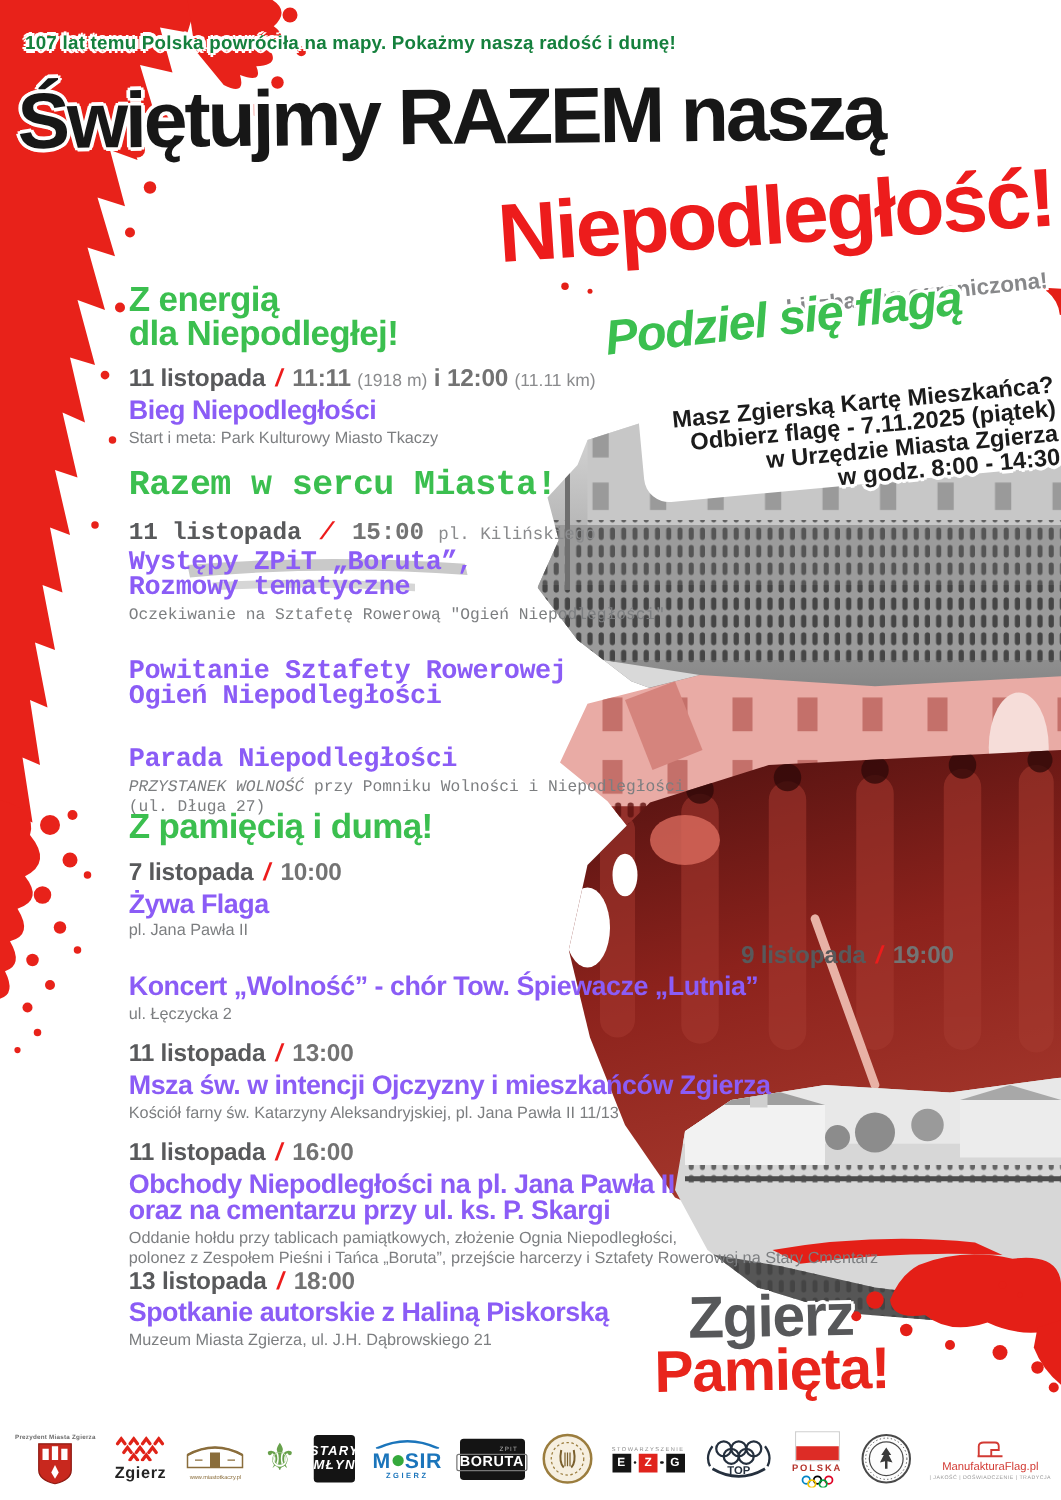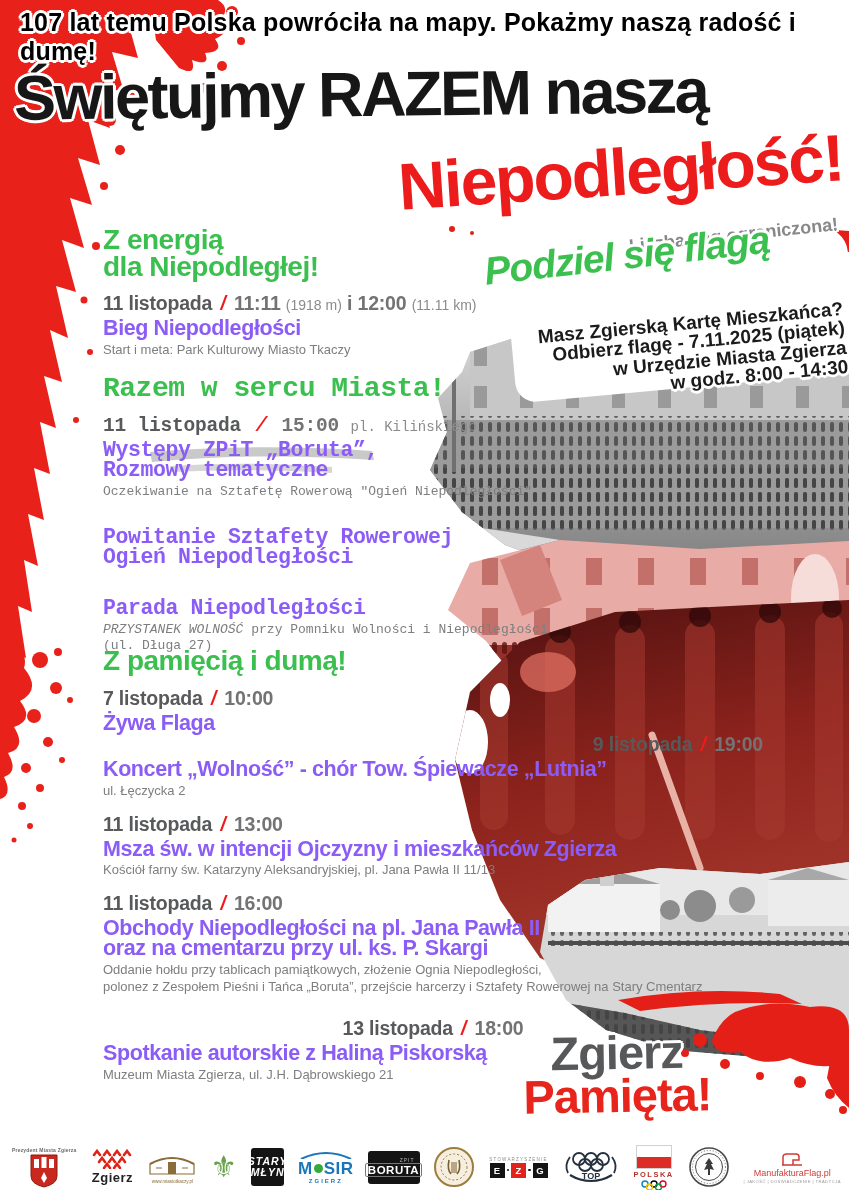--- a/index.html
+++ b/index.html
@@ -5,21 +5,21 @@
   html,body{margin:0;padding:0;background:#ffffff;}
   body{width:849px;height:1200px;overflow:hidden;position:relative;
        font-family:"Liberation Sans",sans-serif;-webkit-font-smoothing:antialiased;}
   .poster{position:absolute;inset:0;width:849px;height:1200px;background:#fff;}
   .art{position:absolute;left:0;top:0;z-index:0;pointer-events:none;}
   .txt{position:absolute;z-index:2;}
 
   .outline{text-shadow:-2px -2px 0 #fff,2px -2px 0 #fff,-2px 2px 0 #fff,2px 2px 0 #fff,
            -3px 0 0 #fff,3px 0 0 #fff,0 -3px 0 #fff,0 3px 0 #fff;}
 
-  .tagline{left:20px;top:8px;font-size:25px;font-weight:bold;color:#000000;letter-spacing:.2px;}
+  .tagline{left:20px;top:26px;font-size:15px;font-weight:bold;color:#15803d;letter-spacing:.2px;}
   .title1{left:14px;top:58px;font-size:63px;font-weight:bold;color:#171717;letter-spacing:-2.5px;
           transform:rotate(-.6deg);margin:0;}
   .title2{right:6px;top:134px;font-size:66px;font-weight:bold;color:#ed1c1c;letter-spacing:-2px;
           transform:rotate(-3.8deg);margin:0;}
 
   .promo-halo{position:absolute;z-index:1;background:#fff;border-radius:26px;}
   .halo-a{left:505px;top:243px;width:345px;height:78px;transform:rotate(-6deg);}
   .halo-b{left:512px;top:292px;width:338px;height:96px;transform:rotate(-5.3deg);border-radius:20px;}
   .promo-limited{left:628px;top:236px;font-size:18px;font-weight:bold;color:#87888a;
                  transform:rotate(-6deg);transform-origin:left top;}
@@ -34,21 +34,21 @@
   .dl .t{color:#737373;}
   .dl .slash{color:#ed1c1c;font-style:italic;padding:0 3px;}
   .dl .note{font-size:14px;color:#8a8b8d;font-weight:normal;letter-spacing:0;}
   .ev-title{font-size:21.5px;font-weight:bold;color:#8b5cf6;line-height:.97;letter-spacing:-.4px;margin-top:3px;}
   .ev-detail{font-size:13px;color:#7c7e80;line-height:1.25;margin-top:3px;letter-spacing:0;}
   .it{font-style:italic;}
 
   #sec1{left:103px;top:227px;}
   #sec2{left:103px;top:376px;font-family:Liberation Mono, monospace;}
   #sec3{left:103px;top:648px;}.mt12{margin-top:12px;}.mt15{margin-top:12px;}
-  .mt10{text-align:right;}.mt13{margin-top:13px;}.mt22{margin-top:22px;text-align:center;}
+  .mt10{text-align:right;}.mt13{margin-top:13px;}.mt22{}
   .mt26{margin-top:26px;}.mt30{margin-top:30px;}
 
   .zp{left:486px;top:1031px;width:262px;text-align:center;transform:rotate(-1deg);line-height:.92;}
   .zp .l1{font-size:47px;font-weight:bold;color:#57585a;letter-spacing:-1px;}
   .zp .l2{font-size:47px;font-weight:bold;color:#e8251c;letter-spacing:-1px;}
 
   .logos{position:absolute;z-index:3;left:12px;right:8px;top:1136px;height:62px;
          display:flex;align-items:center;justify-content:space-between;}
   .logo{display:flex;flex-direction:column;align-items:center;justify-content:center;gap:1px;}
   .cap{font-size:5px;font-weight:bold;color:#6b6b6b;letter-spacing:.2px;white-space:nowrap;}
@@ -301,20 +301,21 @@
 
   <div class="sec" id="sec3">
     <h2 class="sec-h">Z pamięcią i dumą!</h2>
 
     <div class="dl mt15">
       <span>7 listopada</span>
       <span class="slash">/</span>
       <span class="t">10:00</span>
     </div>
     <div class="ev-title">Żywa Flaga</div>
+    <div class="ev-detail">pl. Jana Pawła II</div>
 
     <div class="dl mt10">
       <span>9 listopada</span>
       <span class="slash">/</span>
       <span class="t">19:00</span>
     </div>
     <div class="ev-title">Koncert „Wolność” - chór Tow. Śpiewacze „Lutnia”</div>
     <div class="ev-detail">ul. Łęczycka 2</div>
 
     <div class="dl mt13">

